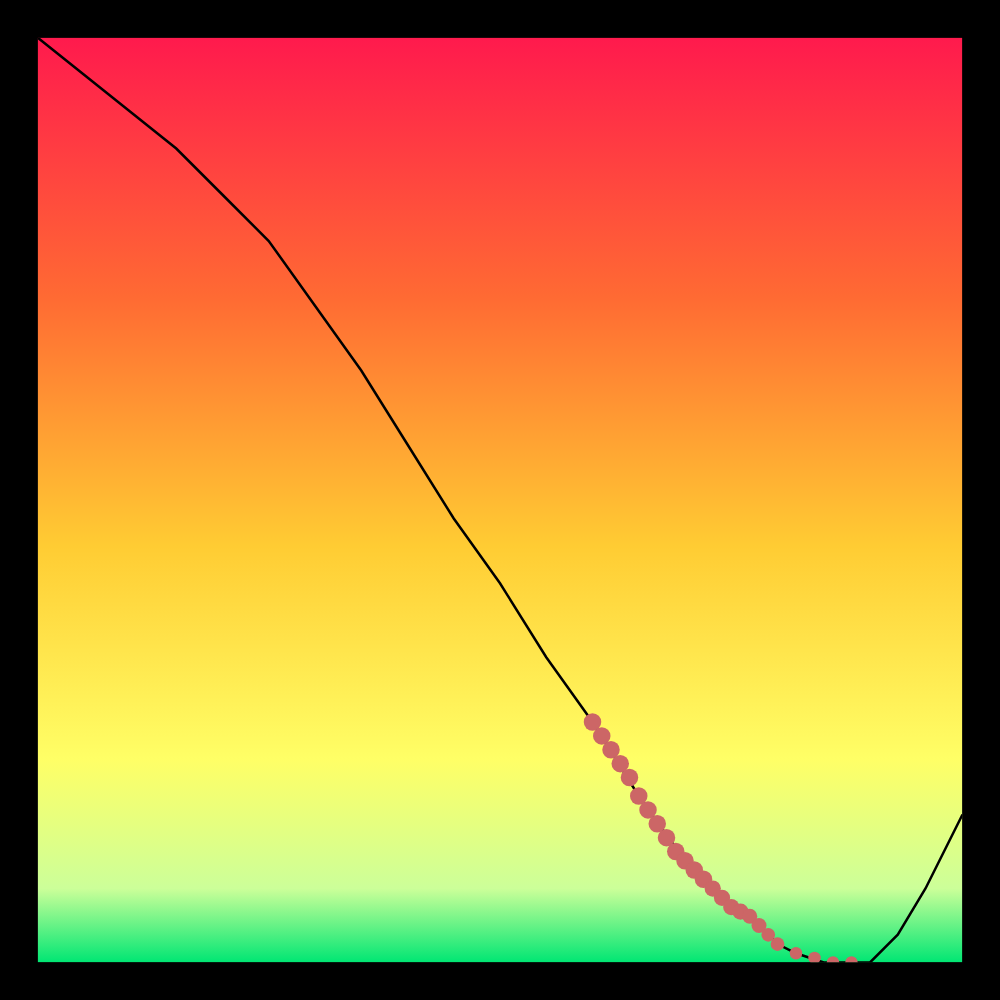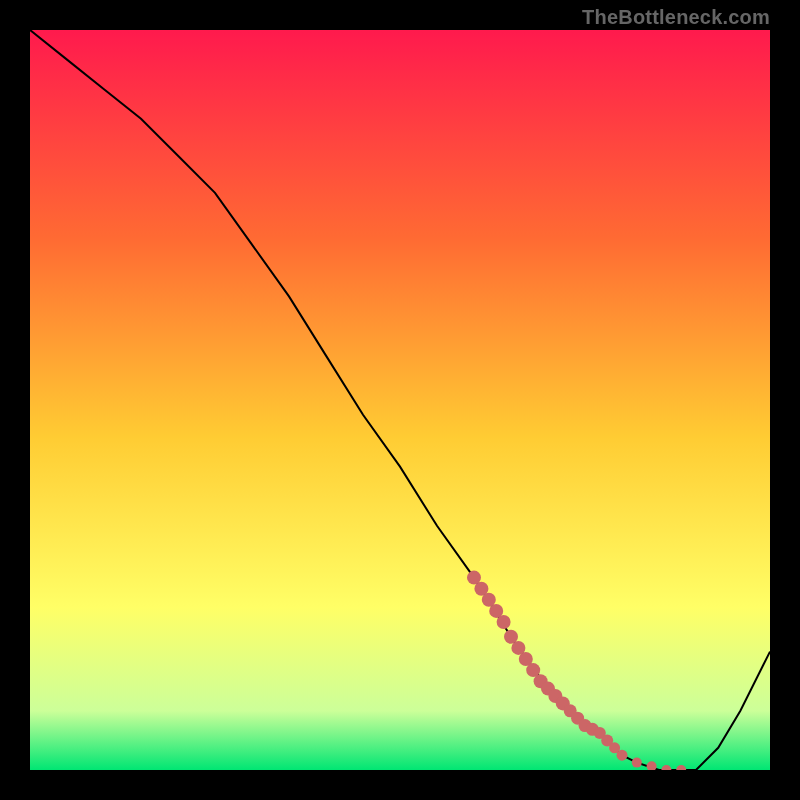--- a/index.html
+++ b/index.html
@@ -37,21 +37,20 @@
     letter-spacing: 0.2px;
   }
   svg {
     display: block;
   }
 </style>
 </head>
 <body>
 
 <div class="frame">
-  <div class="watermark">TheBottleneck.com</div>
   <div class="plot">
     <svg id="chart-svg" width="740" height="740" viewBox="0 0 740 740">
       <defs>
         <linearGradient id="bg-grad" x1="0" y1="0" x2="0" y2="1">
           <stop id="g0" offset="0%" stop-color="#ff1a4d"></stop>
           <stop id="g1" offset="28%" stop-color="#ff6a33"></stop>
           <stop id="g2" offset="55%" stop-color="#ffcc33"></stop>
           <stop id="g3" offset="78%" stop-color="#ffff66"></stop>
           <stop id="g4" offset="92%" stop-color="#ccff99"></stop>
           <stop id="g5" offset="100%" stop-color="#00e673"></stop>

